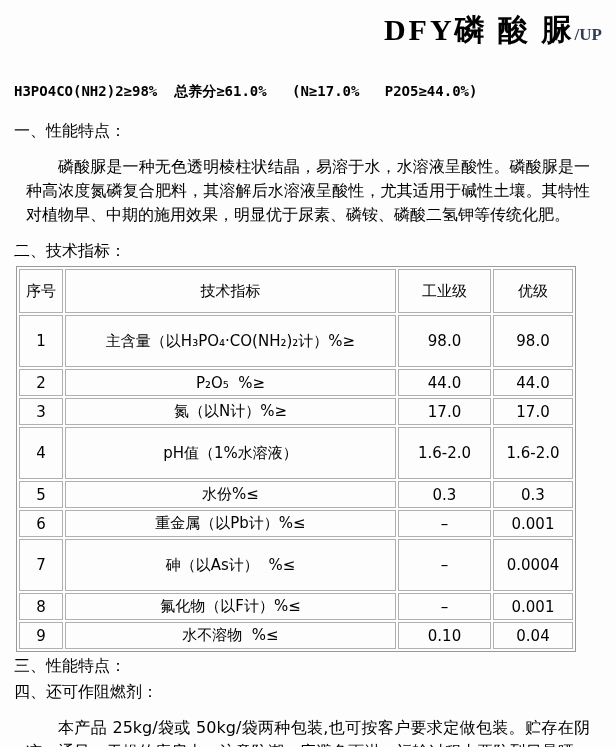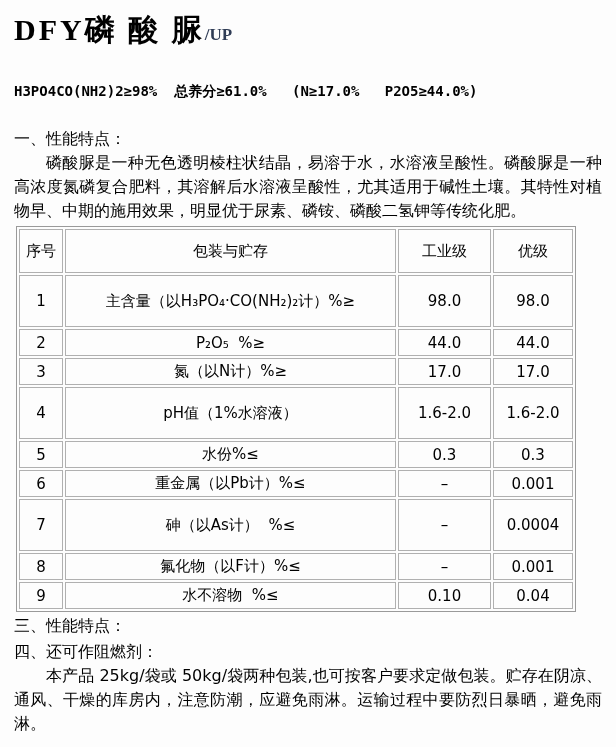--- a/index.html
+++ b/index.html
@@ -4,37 +4,37 @@
 <style>
   html,body { margin:0; padding:0; }
   body {
     width:616px; height:747px; overflow:hidden;
     background:#fdfdfd; color:#000;
     font-family:"DejaVu Sans", sans-serif;
   }
   .page { padding:4px 14px 0 14px; }
 
   h1.doc-title {
-    margin:4px 0 0 0; text-align:left;
+    margin:4px 0 0 0; text-align:right;
     font-size:30px; line-height:44px; font-weight:bold;
     letter-spacing:3px;
     font-family:"Liberation Serif", serif;
   }
   .title-suffix { font-size:17px; letter-spacing:0; font-weight:bold; }
 
   .spec-line {
     margin-top:24px; font-size:14px; line-height:20px; font-weight:bold;
     font-family:"DejaVu Sans Mono", monospace;
     white-space:pre-wrap;
   }
 
-  .sec-heading { margin-top:26px; font-size:16px; line-height:24px; }
+  .sec-heading { margin-top:18px; font-size:16px; line-height:24px; }
   .sec-heading.tight { margin-top:2px; }
   .sec-body {
-    margin:0; font-size:16px; line-height:24px;
+    margin:12px; font-size:16px; line-height:24px;
     text-indent:2em; text-align:justify;
   }
 
   table.spec-table {
     margin-top:3px; margin-left:2px;
     border-collapse:separate; border-spacing:2px;
     border:1px solid #9a9a9a; background:#fdfdfd;
     table-layout:fixed; width:556px;
   }
   .spec-table th, .spec-table td {
@@ -57,32 +57,33 @@
 
 <div class="page">
 
   <h1 class="doc-title"><span>DFY磷 酸 脲</span><span class="title-suffix" style="color:#2f3c55;">/UP</span></h1>
 
   <div class="spec-line">H3PO4CO(NH2)2≥98%  总养分≥61.0%   (N≥17.0%   P2O5≥44.0%)</div>
 
   <div class="sec-heading">一、性能特点：</div>
   <p class="sec-body">磷酸脲是一种无色透明棱柱状结晶，易溶于水，水溶液呈酸性。磷酸脲是一种高浓度氮磷复合肥料，其溶解后水溶液呈酸性，尤其适用于碱性土壤。其特性对植物早、中期的施用效果，明显优于尿素、磷铵、磷酸二氢钾等传统化肥。</p>
 
+  <div class="sec-heading tight">二、技术指标：</div>
 
   <table class="spec-table">
     <colgroup>
       <col class="col-no">
         <col class="col-name">
         <col class="col-ind">
         <col class="col-prem">
     </colgroup>
     <thead>
       <tr>
           <th>序号</th>
-          <th>包装与贮存</th>
+          <th>技术指标</th>
           <th>工业级</th>
           <th>优级</th>
         </tr>
     </thead>
     <tbody>
         <tr>
           <td>1</td>
           <td>主含量（以H₃PO₄·CO(NH₂)₂计）%≥</td>
           <td>98.0</td>
           <td>98.0</td>

